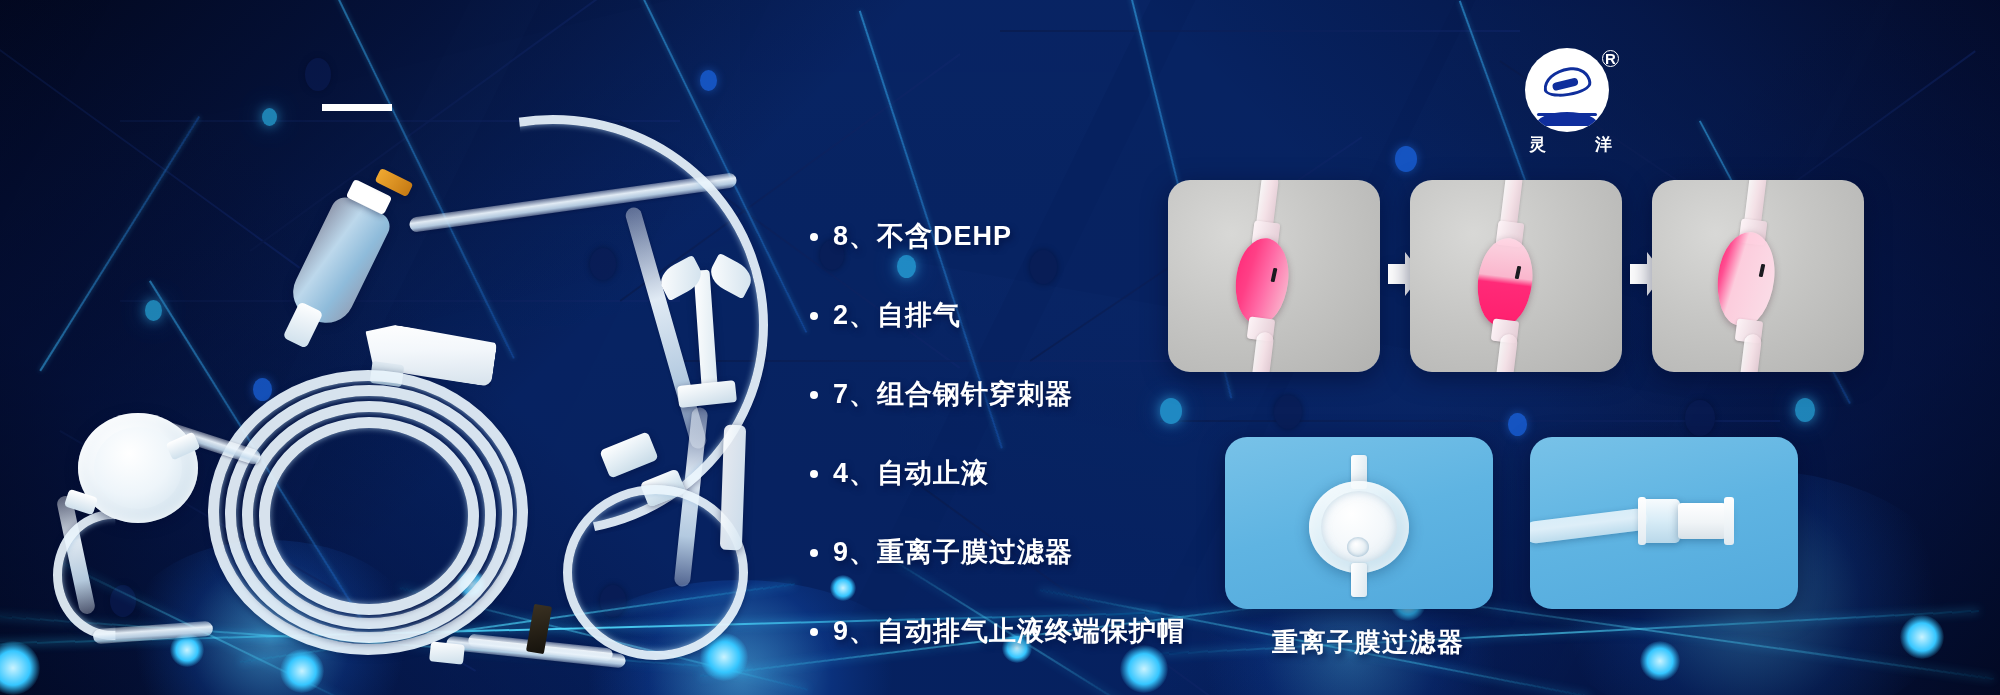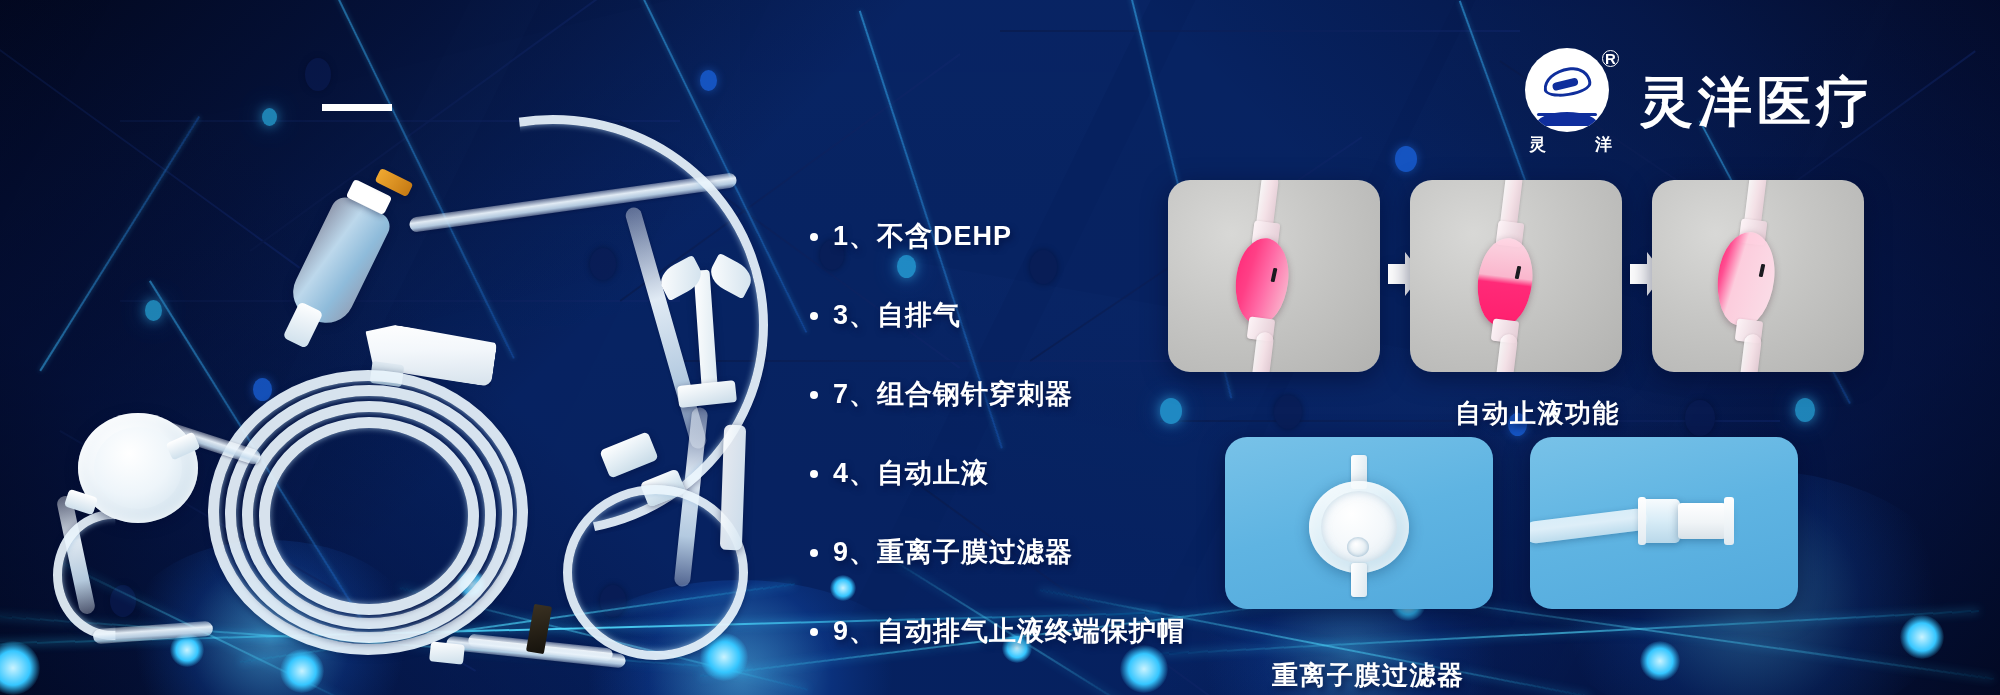--- a/index.html
+++ b/index.html
@@ -413,27 +413,26 @@
         <div class="lc-wave"></div>
         <div class="lc-wave2"></div>
       </div>
       <div class="logo-reg">R</div>
       <div class="logo-cn-sub">
         <span>灵</span>
         <span>洋</span>
       </div>
     </div>
     <div class="logo-text">
-      <div class="logo-cn">灵洋医疗</div>
     </div>
   </div>
 
   <ul id="features">
-    <li class="feature">1、不含DEHP</li>
-    <li class="feature">3、自排气</li>
+    <li class="feature">8、不含DEHP</li>
+    <li class="feature">2、自排气</li>
     <li class="feature">7、组合钢针穿刺器</li>
     <li class="feature">4、自动止液</li>
     <li class="feature">9、重离子膜过滤器</li>
     <li class="feature">9、自动排气止液终端保护帽</li>
   </ul>
 
   <div id="product">
 
     <div class="tube" style="left:350px; top:20px; width:330px; height:15px; border-radius:99px;
          transform:rotate(-8deg);"></div>
@@ -532,33 +531,32 @@
   <div class="card card-gray" style="left:1652px; top:180px; width:212px; height:192px;">
     <div class="mini-tube" style="left:94px; top:-10px; width:17px; height:74px; transform:rotate(7deg);"></div>
     <div class="mini-connector" style="left:88px; top:40px; width:26px; height:24px; transform:rotate(7deg);"></div>
     <div class="mini-body" style="left:66px; top:52px; width:56px; height:94px; transform:rotate(7deg);
          background:linear-gradient(100deg, #ff1f6e 0%, #ff4f92 16%, rgba(255,205,222,.95) 36%, rgba(255,224,235,.92) 100%);"></div>
     <div class="mini-mark" style="left:108px; top:84px; width:4px; height:13px; transform:rotate(12deg);"></div>
     <div class="mini-connector" style="left:84px; top:140px; width:26px; height:22px; transform:rotate(7deg);"></div>
     <div class="mini-tube" style="left:90px; top:154px; width:17px; height:54px; transform:rotate(7deg);"></div>
   </div>
 
-  <div class="card-caption" style="left:1455px; top:396px;">自动止液功能</div>
 
   <div class="card card-blue" style="left:1225px; top:437px; width:268px; height:172px;">
     <div class="bf-port" style="left:126px; top:18px; width:16px; height:34px;"></div>
     <div class="bf-outer" style="left:84px; top:44px; width:100px; height:92px;"></div>
     <div class="bf-inner" style="left:96px; top:54px; width:76px; height:72px;"></div>
     <div class="bf-hub" style="left:122px; top:100px; width:22px; height:20px;"></div>
     <div class="bf-port" style="left:126px; top:126px; width:16px; height:34px;"></div>
   </div>
 
   <div class="card card-blue" style="left:1530px; top:437px; width:268px; height:172px;">
     <div class="cc-tube" style="left:-6px; top:78px; width:124px; height:22px; transform:rotate(-7deg);"></div>
     <div class="cc-luer" style="left:110px; top:62px; width:40px; height:44px;"></div>
     <div class="cc-flange" style="left:108px; top:60px; width:8px; height:48px;"></div>
     <div class="cc-cap" style="left:148px; top:66px; width:52px; height:36px; border-radius:4px 8px 8px 4px;"></div>
     <div class="cc-flange" style="left:194px; top:60px; width:10px; height:48px; border-radius:3px;"></div>
   </div>
 
-  <div class="card-caption" style="left:1272px; top:658px;text-align:right;">重离子膜过滤器</div>
+  <div class="card-caption" style="left:1272px; top:625px;text-align:right;">重离子膜过滤器</div>
 
 </div>
 
 </body></html>

